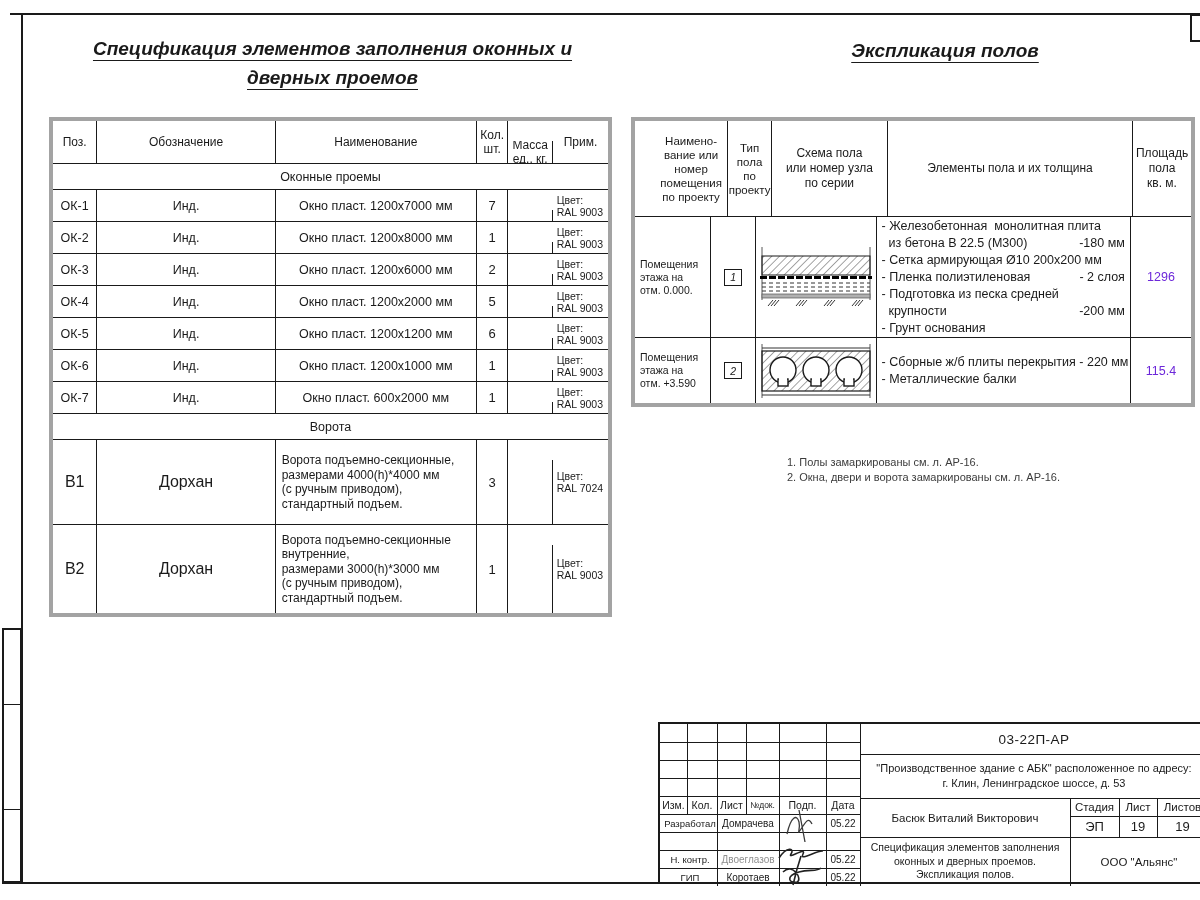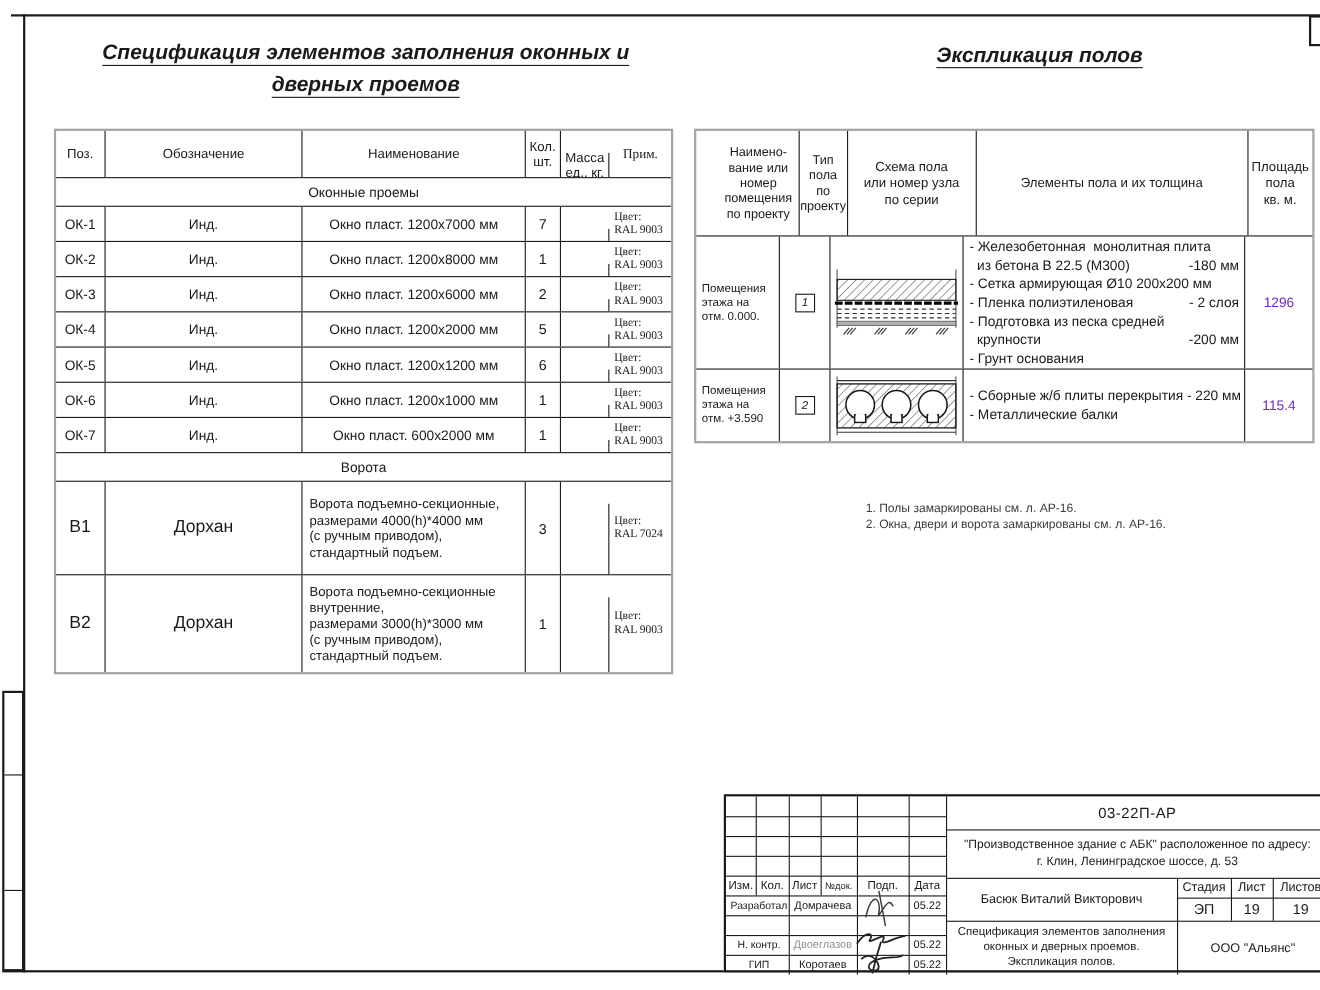--- a/index.html
+++ b/index.html
@@ -21,21 +21,21 @@
   .left-cells .d2{position:absolute;left:0;top:179px;width:100%;height:1px;background:#1a1a1a;}
   
   .sheet-title{
     font-size:19px;font-style:italic;font-weight:bold;text-align:center;
     white-space:pre-line;line-height:29px;
     text-decoration:underline;text-decoration-thickness:1px;text-underline-offset:5px;
   }
   #spec-title{left:60px;top:34px;width:545px;}
   #floor-title{left:680px;top:36px;width:530px;font-weight:bold;}
   
-  .tbl{position:absolute;border:2px solid #a3a3a3;box-sizing:border-box;background:#fff;}
+  .tbl{position:absolute;border:4px solid #a3a3a3;box-sizing:border-box;background:#fff;}
   .trow{display:flex;border-bottom:1px solid #1a1a1a;box-sizing:border-box;}
   .trow.last{border-bottom:none;}
   .cell{
     display:flex;align-items:center;justify-content:center;text-align:center;
     border-right:1px solid #1a1a1a;box-sizing:border-box;
     white-space:pre-line;overflow:hidden;
   }
   .cell.endc{border-right:none;}
   .cell.leftal{justify-content:flex-start;text-align:left;padding:2px 6px;}
   
@@ -43,21 +43,21 @@
   #spec-table .r-head{height:43px;font-size:12px;line-height:14px;}
   #spec-table .r-sec{height:26px;font-size:12.5px;}
   #spec-table .r-std{height:32px;font-size:12.5px;}
   #spec-table .r-b1{height:85px;}
   #spec-table .r-b2{height:88px;}
   .c-pos{width:45px;}
   .c-des{width:181px;}
   .c-name{width:204px;}
   .c-qty{width:32px;font-size:13px;}
   .c-mass{width:45px;margin-top:20px;}
-  .c-note{width:56px;font-family:Liberation Serif, serif;}
+  .c-note{width:56px;}
   .sec-cell{width:100%;border-right:none;}
   .note{font-size:10.5px;line-height:12px;justify-content:flex-start;text-align:left;padding-left:4px;}
   .bname{font-size:12px;line-height:14.5px;}
   
   #floor-table{left:631px;top:117px;width:564px;}
   #floor-table .r-head{height:96px;font-size:12px;line-height:15px;padding-left:20px;}
   #floor-table .r-f1{height:121px;}
   #floor-table .r-f2{height:65px;}
   .f-room{width:77px;}
   .f-type{width:46px;}

